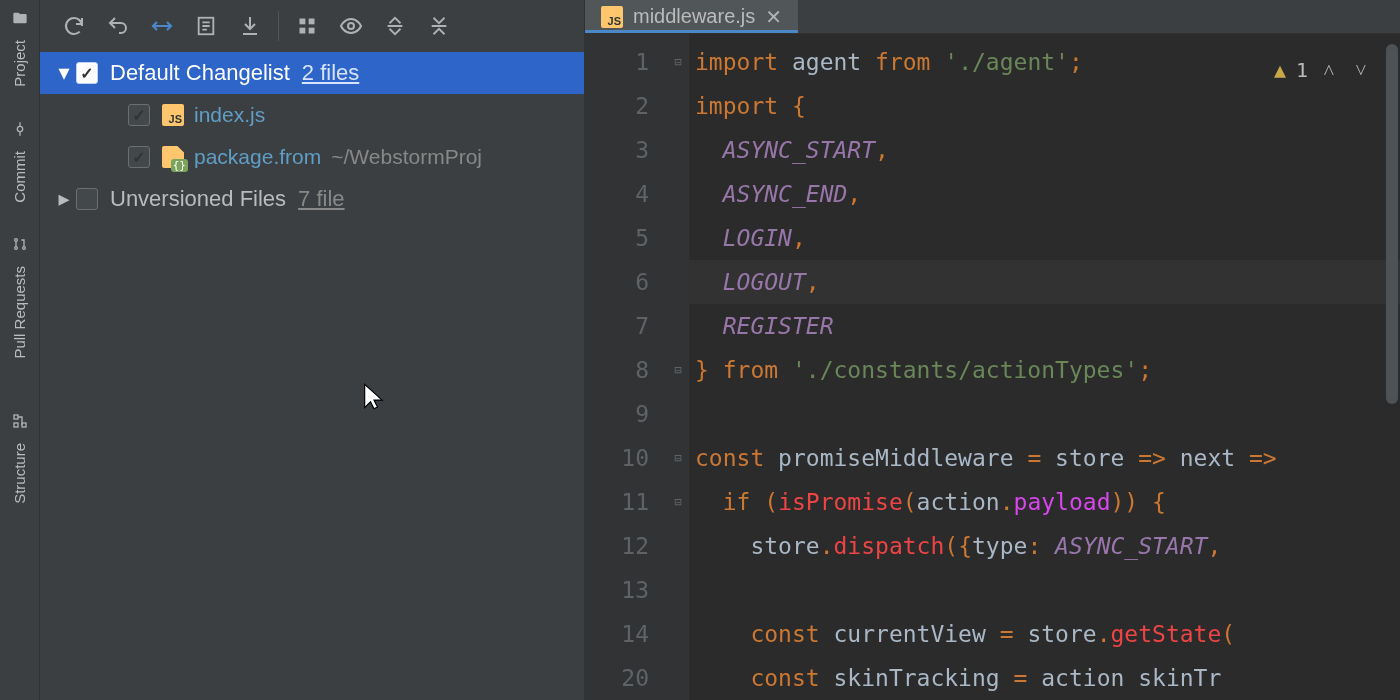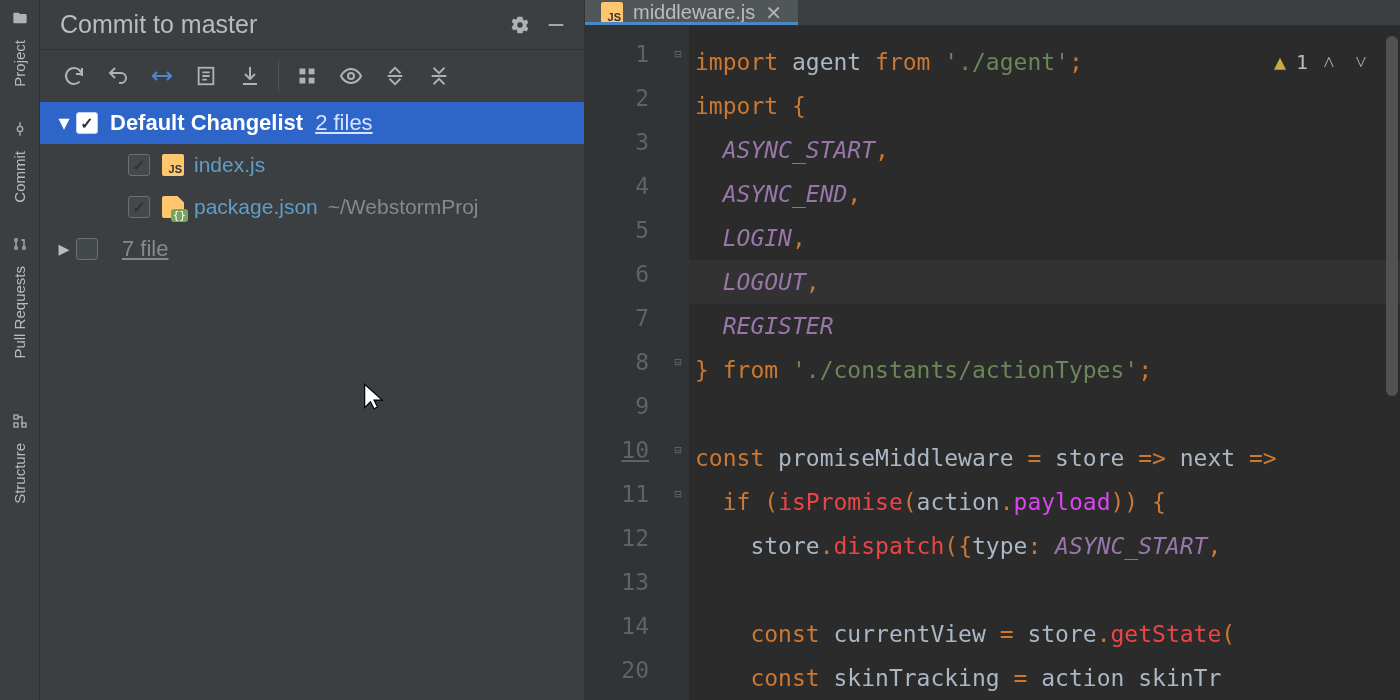--- a/index.html
+++ b/index.html
@@ -53,37 +53,37 @@
 .tbtn { width:44px; height:36px; display:flex; align-items:center; justify-content:center; color:#afb1b3; cursor:pointer;}
 .tsep { width:1px; height:30px; background:#555; margin:0 6px;}
 .tree { flex:1; overflow:auto; font-size: 22px; }
 .tree-row { height:42px; display:flex; align-items:center; padding-left:12px; cursor:pointer;}
 .tree-row.sel { background:#2e65c9; color:#fff; }
 .tree-row .arrow { width:24px; display:flex; justify-content:center; color:inherit;}
 .tree-row .cb { width:22px; height:22px; border:1px solid #6e6e6e; border-radius:3px; margin-right:12px; display:flex; align-items:center; justify-content:center; background:#43494a;}
 .tree-row.sel .cb { border-color:#c0d0ff; background:#fff;}
 .tree-row .cb.checked::after { content:'✓'; font-size:16px; color:#333; font-weight:bold;}
 .tree-row .fico { width:24px; margin-right:8px; display:flex; align-items:center;}
-.tree-row .label { font-weight:700; }
+.tree-row .label { font-weight:400; }
 .tree-row .count { margin-left:12px; color:#888; font-weight:400;text-decoration:underline;}
 .tree-row.sel .count { color:#d6e2ff;}
 .tree-row.file { padding-left:88px; font-size:21px;}
 .tree-row.file .fname { color:#5f9ec6; margin-right:10px;}
 .tree-row.file .fpath { color:#888;}
 .tree-row.sub { padding-left:12px;}
 .editor-area { flex:1; background:#2b2b2b; display:flex; flex-direction:column; }
 .tabs { height:46px; display:flex; align-items:stretch; background:#3c3f41; border-bottom:1px solid #323232;}
 .tab { display:flex; align-items:center; padding:0 16px; background:#515658; position:relative; gap:10px; color:#bbb; font-size:20px;}
 .tab::after { content:''; position:absolute; bottom:0; left:0; right:0; height:3px; background:#4a88c7;}
 .tab .close { color:#afb1b3; cursor:pointer;}
 .code-wrap { flex:1; position:relative; display:flex; font-family: 'Menlo','Consolas',monospace; font-size:23px; line-height:44px;}
 .gutter { width:82px; background:#313335; color:#606366; text-align:right; padding-right:18px; padding-top:6px;}
 .fold-col { width:22px; background:#313335; padding-top:6px;}
 .fold-mark { height:44px; display:flex; align-items:center; justify-content:center; color:#606366; font-size:12px;}
-.code { flex:1; padding-top:14px; white-space:pre; overflow:hidden; color:#a9b7c6;}
+.code { flex:1; padding-top:6px; white-space:pre; overflow:hidden; color:#a9b7c6;}
 .code .ln { height:44px; padding-left:6px;}
 .code .ln.hl { background:#323232;}
 .kw { color:#cc7832;}
 .id { color:#a9b7c6;}
 .imp { color:#9876aa; font-style:italic;}
 .str { color:#6a8759;}
 .pu { color:#cc7832;}
 .fn { color:#ef4444;}
 .prop { color:#d946ef;}
 .insp { position:absolute; top:14px; right:28px; display:flex; align-items:center; gap:10px; color:#bbbbbb; font-size:20px;}
@@ -139,34 +139,20 @@
         <rect x="3" y="15" width="6" height="6"></rect>
         <path d="M9 6h6v12"></path>
       </svg>
   </div>
   <div class="rail-item">
     <span>Structure</span>
   </div>
 </div>
 
 <div class="commit-panel">
-  <div class="commit-header">
-    <span>Commit to master</span>
-    <span class="spacer"></span>
-    <span class="hicon">
-        <svg width="22" height="22" viewBox="0 0 24 24" fill="#afb1b3">
-          <path d="M19.14 12.94a7.07 7.07 0 000-1.88l2.03-1.58-2-3.46-2.39.96a7.03 7.03 0 00-1.62-.94L14.8 3h-5.6l-.36 2.04c-.58.24-1.12.55-1.62.94l-2.39-.96-2 3.46 2.03 1.58a7.07 7.07 0 000 1.88L2.83 14.5l2 3.46 2.39-.96c.5.39 1.04.7 1.62.94L9.2 21h5.6l.36-2.04c.58-.24 1.12-.55 1.62-.94l2.39.96 2-3.46-2.03-1.58zM12 15a3 3 0 110-6 3 3 0 010 6z"></path>
-        </svg>
-      </span>
-    <span class="hicon">
-        <svg width="22" height="22" viewBox="0 0 24 24">
-          <rect x="4" y="11" width="16" height="2" fill="#afb1b3"></rect>
-        </svg>
-      </span>
-  </div>
 
   <div class="toolbar">
     <div class="tbtn">
         <svg width="24" height="24" viewBox="0 0 24 24" fill="none" stroke="#afb1b3" stroke-width="2">
           <path d="M20 12a8 8 0 10-2.3 5.6M20 4v6h-6"></path>
         </svg>
       </div>
     <div class="tbtn">
         <svg width="24" height="24" viewBox="0 0 24 24" fill="none" stroke="#afb1b3" stroke-width="2">
           <path d="M9 14l-5-5 5-5M4 9h11a5 5 0 010 10h-2"></path>
@@ -227,26 +213,27 @@
       <span class="fico">
           <span class="js-badge">JS</span>
         </span>
       <span class="fname">index.js</span>
     </div>
     <div class="tree-row file">
       <span class="cb checked"></span>
       <span class="fico">
           <span class="json-ico"></span>
         </span>
-      <span class="fname">package.json</span>
+      <span class="fname">package.from</span>
       <span class="fpath">~/WebstormProj</span>
     </div>
     <div class="tree-row sub">
       <span class="arrow">▸</span>
       <span class="cb"></span>
+      <span class="label" style="font-weight:400">Unversioned Files</span>
       <span class="count">7 file</span>
     </div>
   </div>
 
   <svg class="cursor-overlay" viewBox="0 0 24 24">
       <path d="M4 2l0 20 5-5 3 6 3-1.5-3-6 7 0z" fill="#fff" stroke="#000" stroke-width="1"></path>
     </svg>
 </div>
 
 <div class="editor-area">
@@ -263,21 +250,21 @@
     <div class="gutter" id="gutter">
         <div style="height: 44px;">1</div>
         <div style="height: 44px;">2</div>
         <div style="height: 44px;">3</div>
         <div style="height: 44px;">4</div>
         <div style="height: 44px;">5</div>
         <div style="height: 44px;">6</div>
         <div style="height: 44px;">7</div>
         <div style="height: 44px;">8</div>
         <div style="height: 44px;">9</div>
-        <div style="height: 44px; text-decoration: underline;">10</div>
+        <div style="height: 44px;">10</div>
         <div style="height: 44px;">11</div>
         <div style="height: 44px;">12</div>
         <div style="height: 44px;">13</div>
         <div style="height: 44px;">14</div>
         <div style="height: 44px;">20</div>
       </div>
     <div class="fold-col" id="foldcol">
         <div class="fold-mark">⊟</div>
         <div class="fold-mark"></div>
         <div class="fold-mark"></div>

